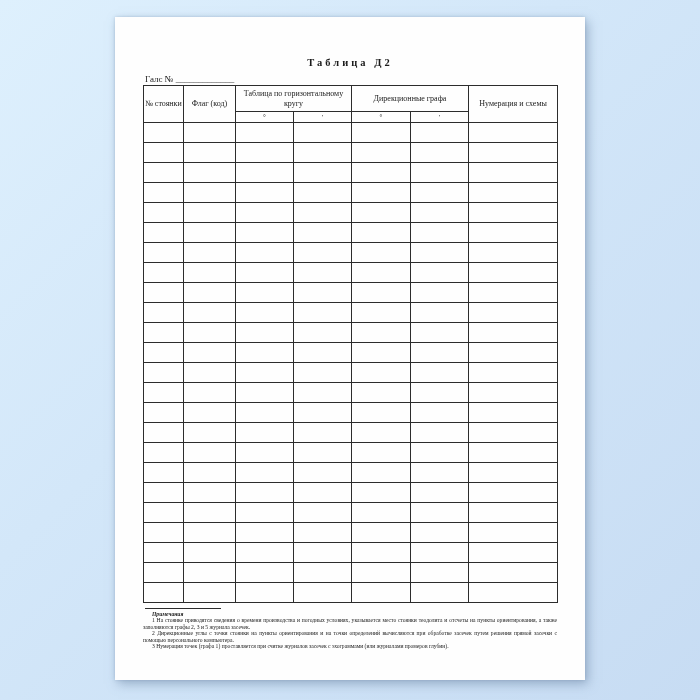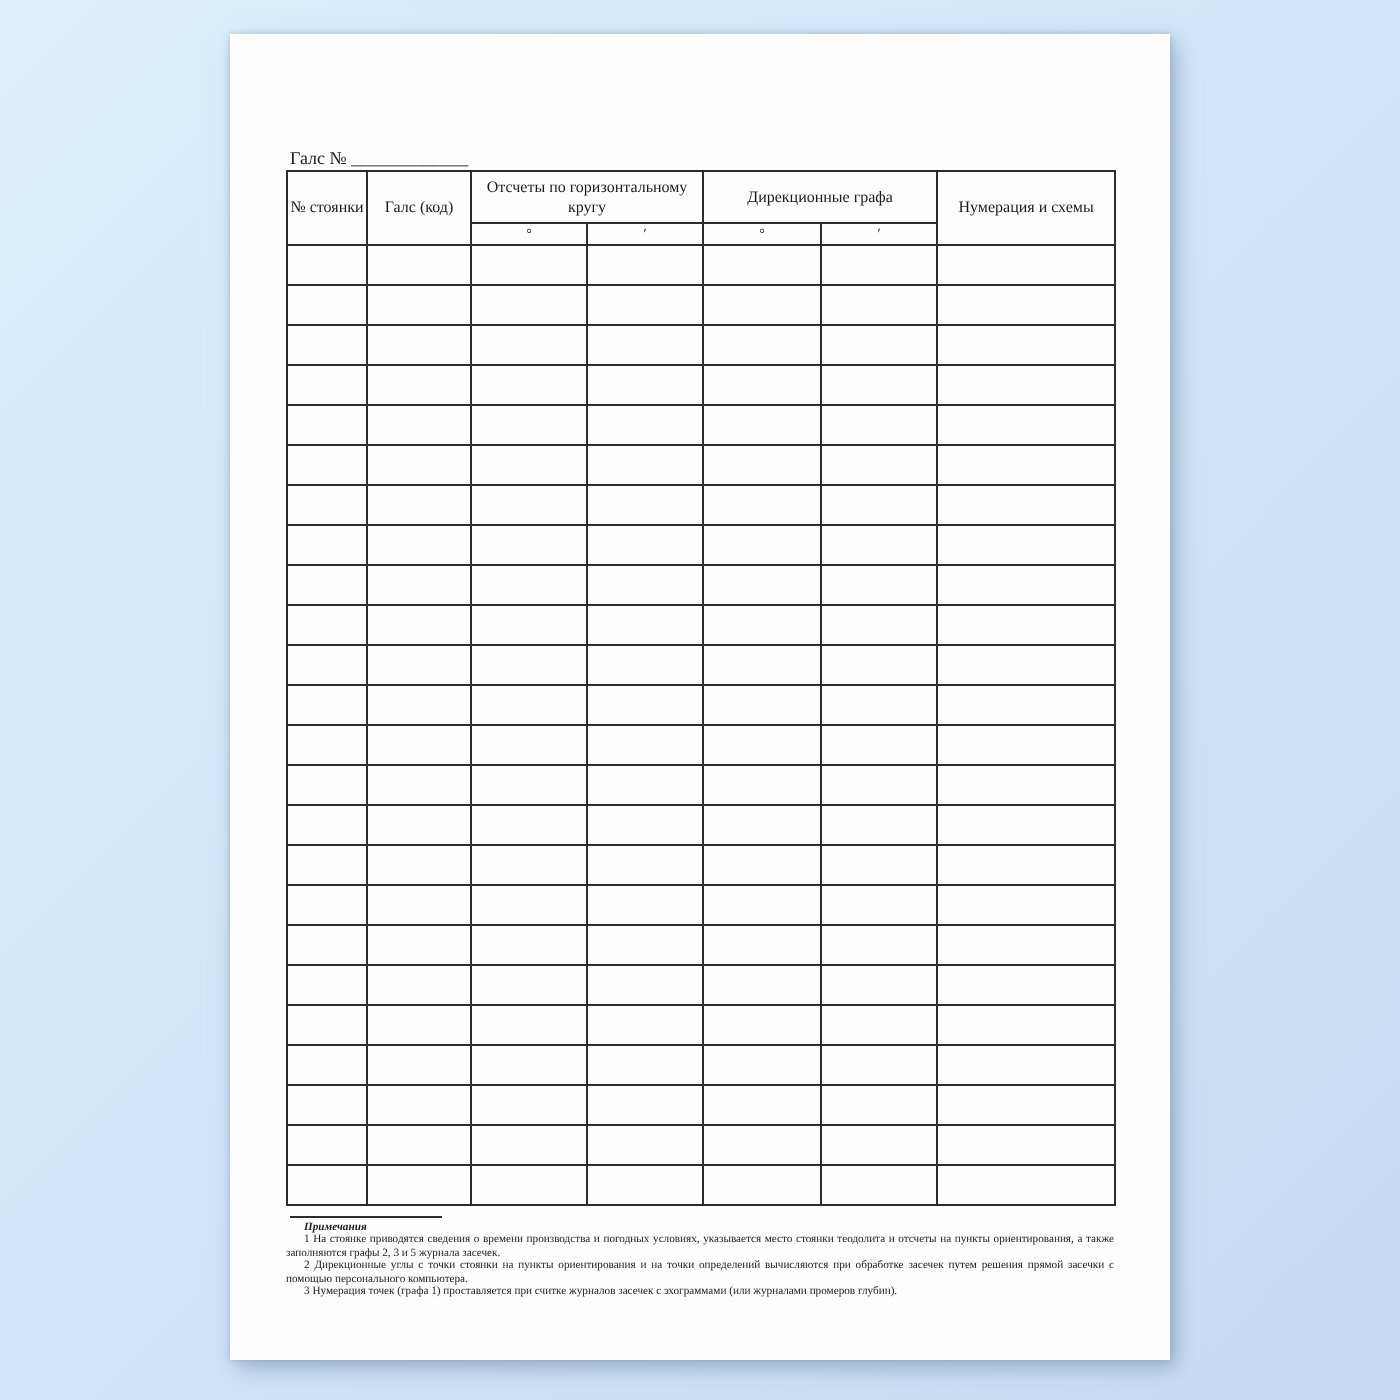--- a/index.html
+++ b/index.html
@@ -50,41 +50,42 @@
   .notes p.note-item{
     margin:0;text-indent:9px;
   }
 </style>
 </head>
 <body>
 
 <div class="canvas">
   <div class="page">
 
+    <div class="doc-title">Таблица Д2</div>
 
     <div class="gals-line">
       <span>Галс №</span>
       <span class="gals-blank">_____________</span>
     </div>
 
     <table class="grid">
       <colgroup>
         <col style="width:40px">
           <col style="width:52px">
         <col style="width:58px">
           <col style="width:58px">
         <col style="width:59px">
           <col style="width:58px">
         <col style="width:89px">
       </colgroup>
       <thead>
         <tr class="hdr-main">
           <td rowspan="2">№ стоянки</td>
-          <td rowspan="2">Галс (код)</td>
-          <td colspan="2">Отсчеты по горизонтальному кругу</td>
+          <td rowspan="2">Флаг (код)</td>
+          <td colspan="2">Таблица по горизонтальному кругу</td>
           <td colspan="2">Дирекционные графа</td>
           <td rowspan="2">Нумерация и схемы</td>
         </tr>
         <tr class="hdr-sub">
           <td>°</td>
           <td>′</td>
           <td>°</td>
           <td>′</td>
         </tr>
       </thead>

